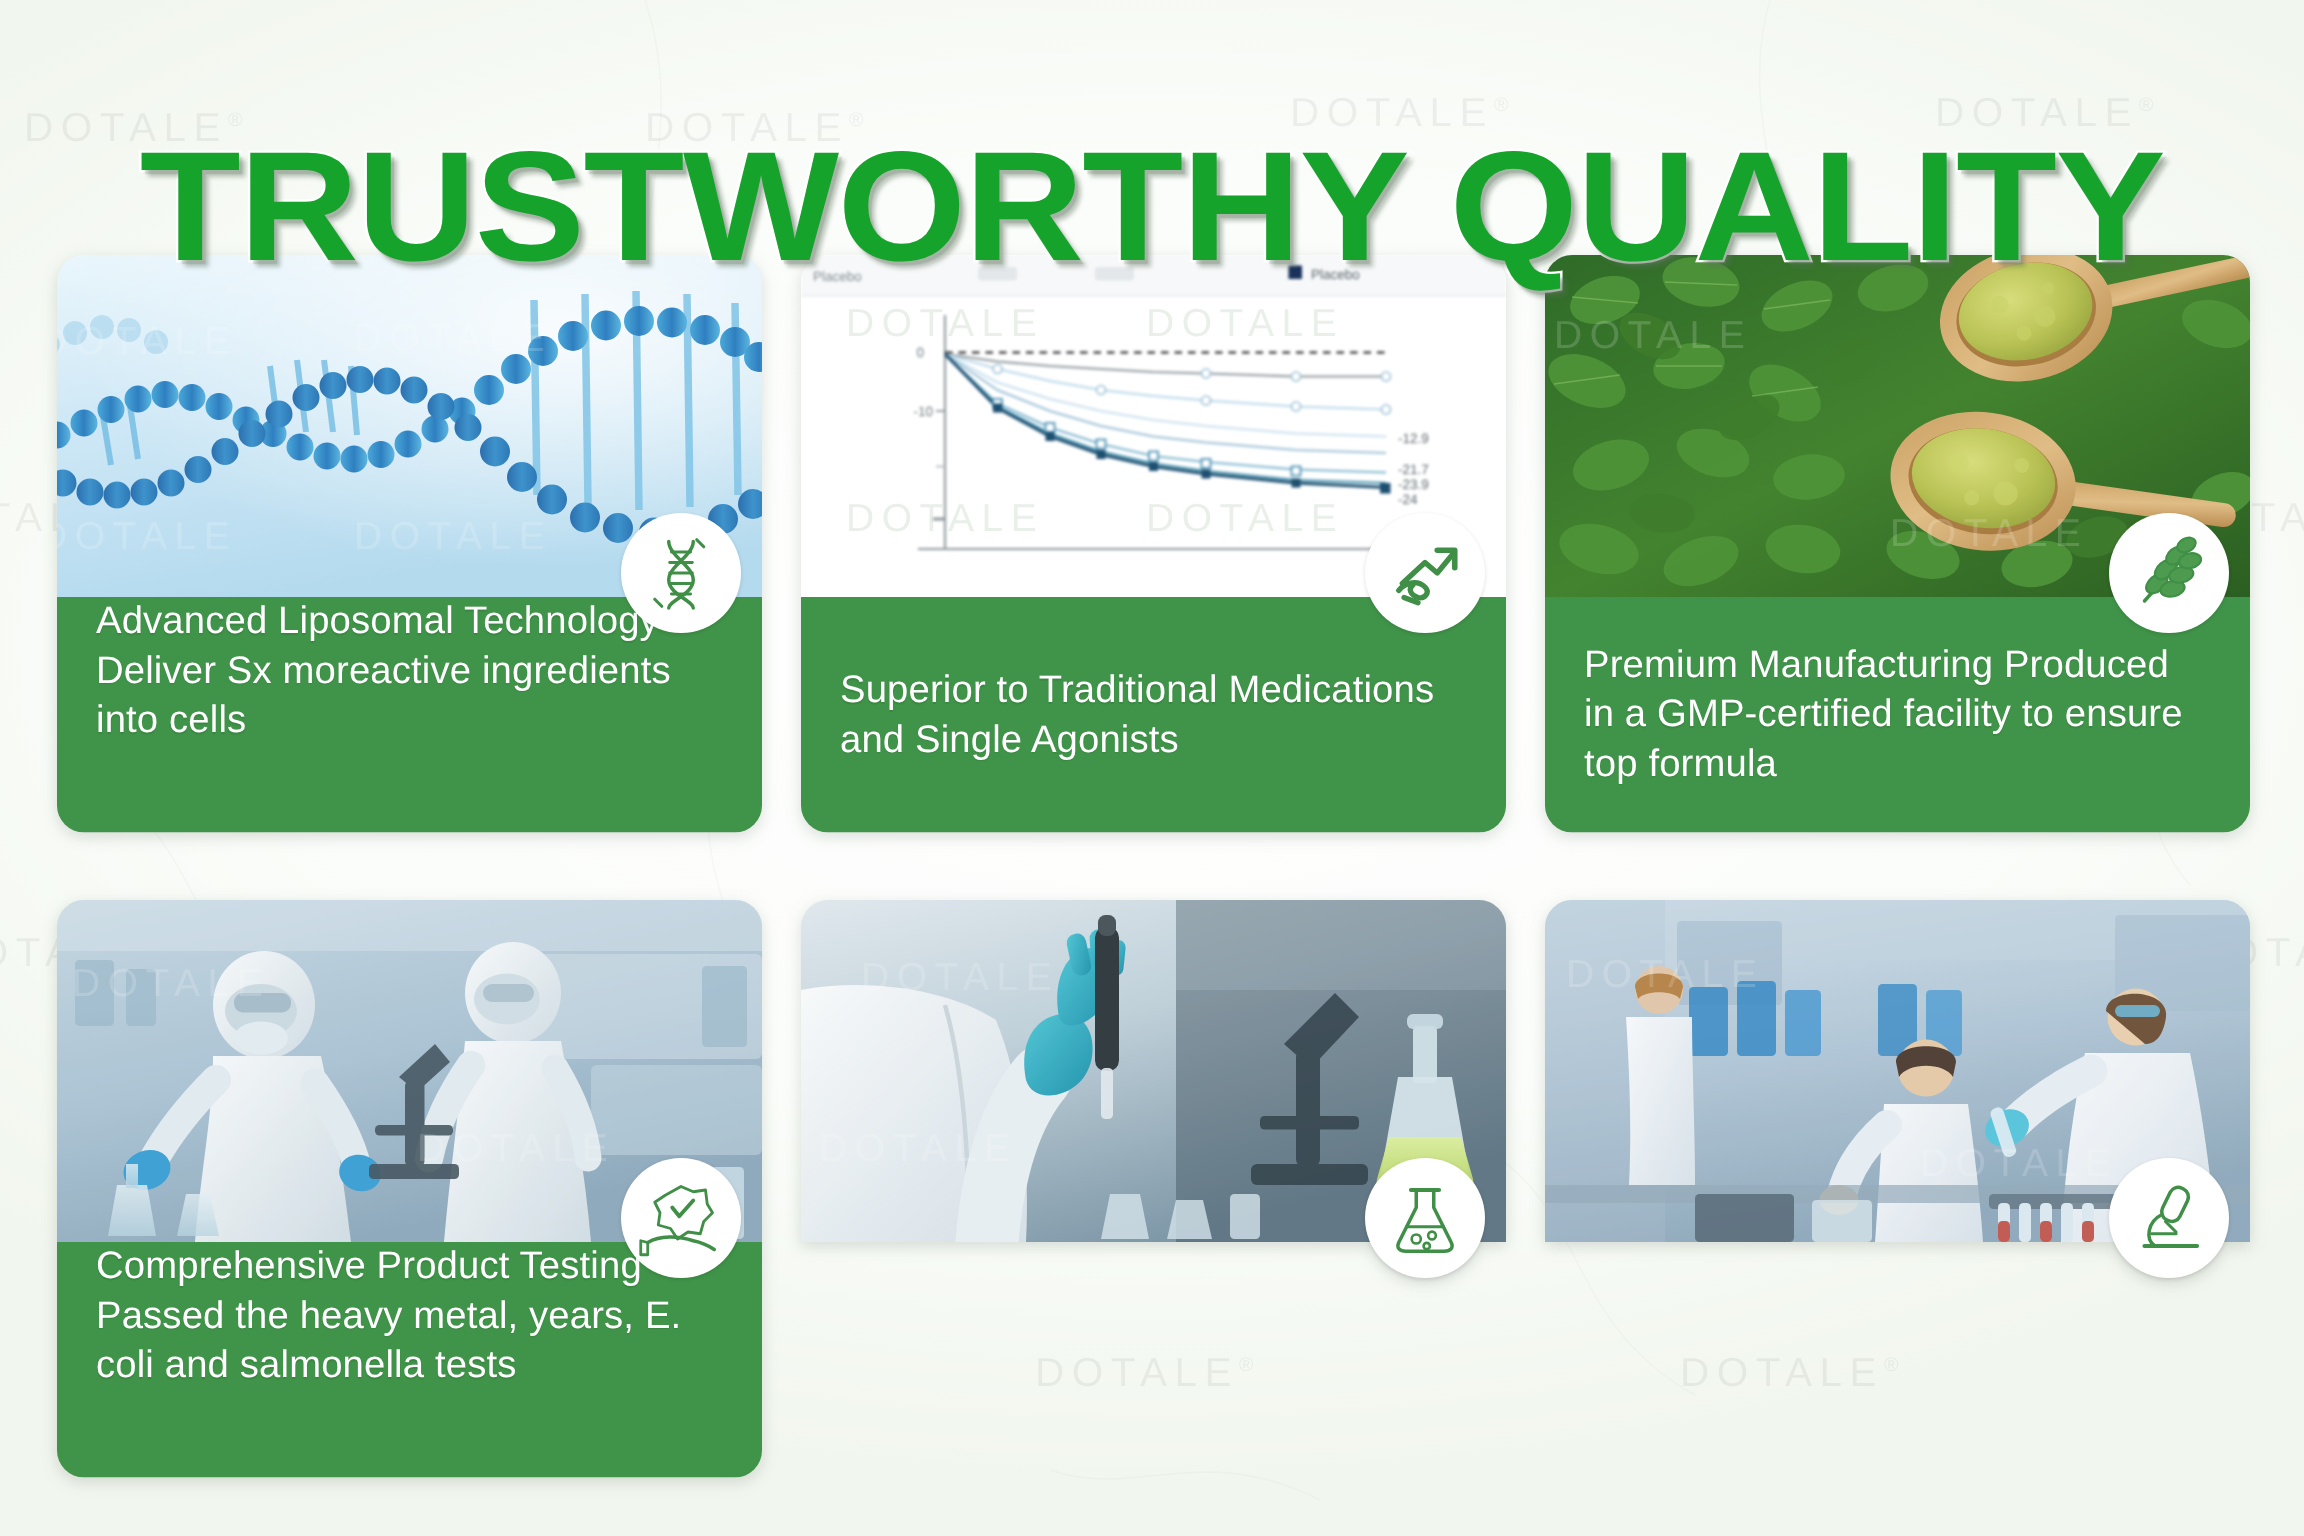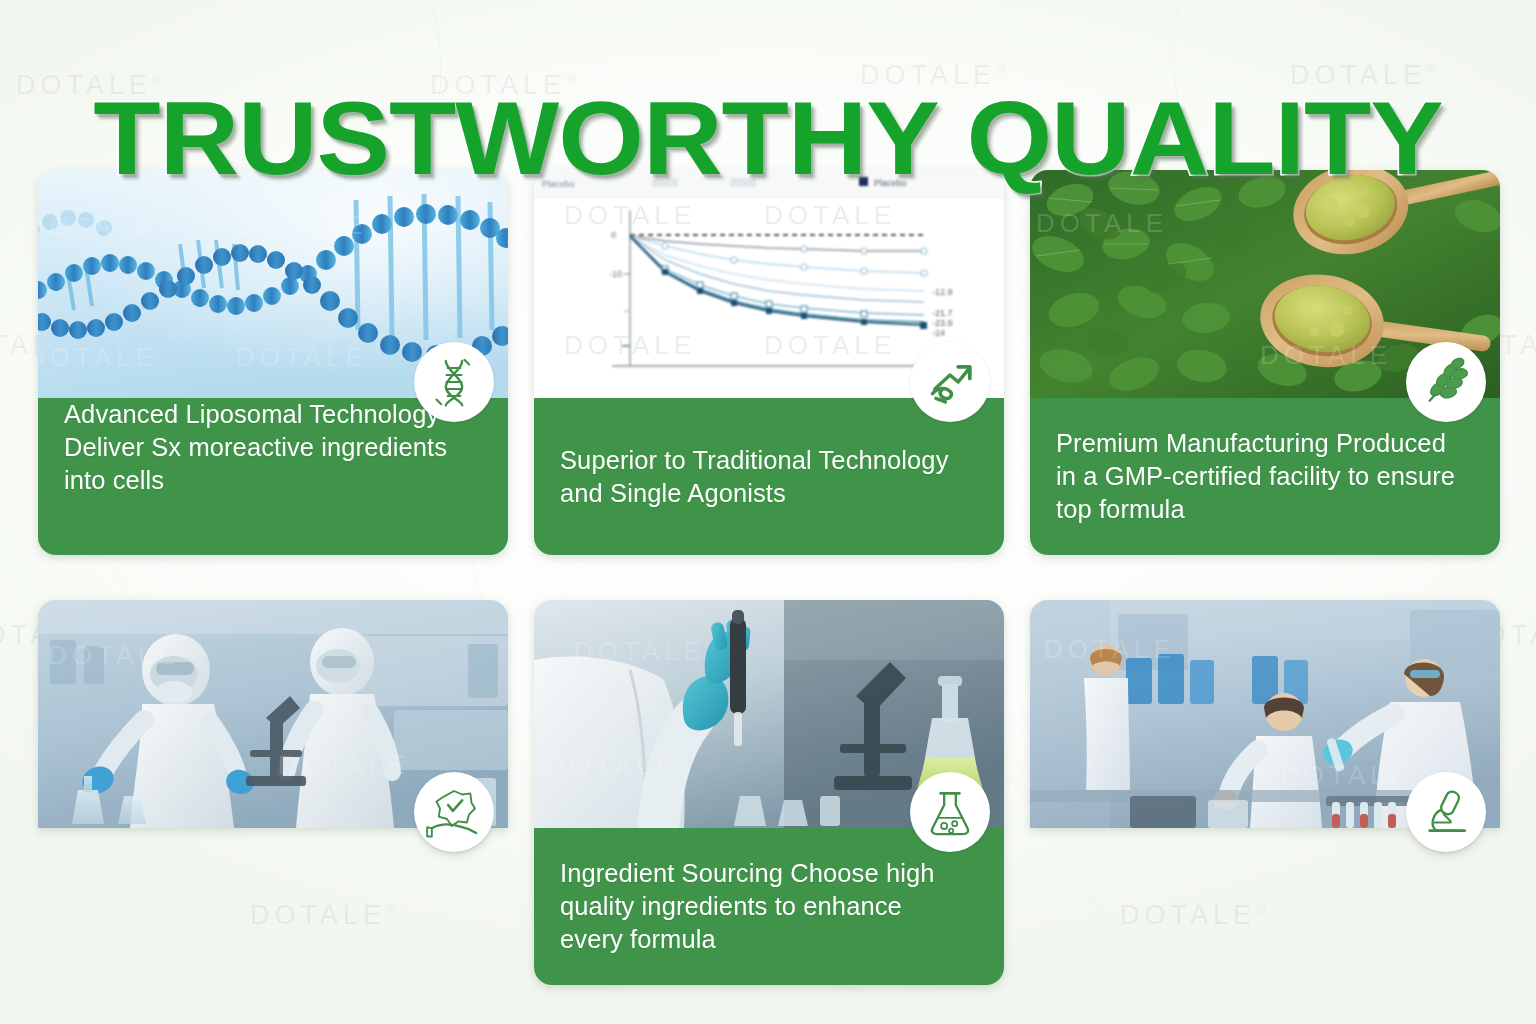--- a/index.html
+++ b/index.html
@@ -396,21 +396,21 @@
               </g>
               <text x="388" y="206" font-family="Liberation Sans, sans-serif" font-size="8" fill="#9aa3a8">48</text>
             </svg>
           </div>
           <div class="photo-wm" style="left:30px; top:30px; color:#9fb89f; opacity:0.22;">DOTALE</div>
           <div class="photo-wm" style="left:230px; top:30px; color:#9fb89f; opacity:0.22;">DOTALE</div>
           <div class="photo-wm" style="left:30px; top:160px; color:#9fb89f; opacity:0.22;">DOTALE</div>
           <div class="photo-wm" style="left:230px; top:160px; color:#9fb89f; opacity:0.22;">DOTALE</div>
         </div>
         <div class="panel v-center">
-          <div class="caption">Superior to Traditional Technology and Single Agonists</div>
+          <div class="caption">Superior to Traditional Medications and Single Agonists</div>
         </div>
       </div>
       <div class="badge">
         <svg viewBox="0 0 48 48" fill="none" stroke="#3f8f47" stroke-width="3" stroke-linecap="round" stroke-linejoin="round">
           <path d="M11 30 L24 18 L31 24 L40 13"></path>
           <path d="M31 11 L41 11 L41 21" stroke-width="3.2"></path>
           <path d="M9 34 C 13 29, 20 28, 24 32 C 27 35, 24 39, 20 38 C 16 37, 14 33, 17 31"></path>
           <path d="M12 38 L20 41"></path>
         </svg>
       </div>
@@ -593,20 +593,23 @@
               <rect x="46" y="176" width="8" height="16" fill="url(#glassG)" opacity="0.9"></rect>
               <path d="M86 196 L80 224 L108 224 L102 196 Z" fill="url(#glassG)" opacity="0.85"></path>
               <path d="M396 188 L390 226 L424 226 L418 188 Z" fill="url(#glassG)" opacity="0.85"></path>
               <rect x="436" y="178" width="22" height="48" rx="3" fill="#cfe2ec" opacity="0.8"></rect>
             </g>
             <rect x="0" y="0" width="470" height="228" fill="#b8ccd9" opacity="0.12"></rect>
           </svg>
           <div class="photo-wm" style="left:10px; top:40px;">DOTALE</div>
           <div class="photo-wm" style="left:240px; top:150px;">DOTALE</div>
         </div>
+        <div class="panel">
+          <div class="caption">Comprehensive Product Testing Passed the heavy metal, years, E. coli and salmonella tests</div>
+        </div>
       </div>
       <div class="badge">
         <svg viewBox="0 0 48 48" fill="none" stroke="#3f8f47" stroke-width="1.8" stroke-linecap="round" stroke-linejoin="round">
           <path d="M24 6 L31 9 L38 8 L39 16 L42 21 L37 26 L35 33 L28 32 L22 36 L18 30 L11 28 L12 21 L9 15 L15 11 Z" stroke-width="1.6"></path>
           <path d="M19 18 L23 23 L31 14" stroke-width="2.2"></path>
           <path d="M5 38 C 12 34, 22 34, 31 37 C 36 38, 40 40, 43 42" stroke-width="2"></path>
           <path d="M5 38 L5 45 L1 45 L1 37 Z" stroke-width="1.6"></path>
         </svg>
       </div>
     </div>
@@ -678,23 +681,20 @@
             <g fill="#dae8ef" opacity="0.8">
               <path d="M206 196 L200 226 L232 226 L226 196 Z"></path>
               <path d="M250 200 L244 226 L274 226 L268 200 Z"></path>
               <rect x="286" y="196" width="20" height="30" rx="3"></rect>
             </g>
             <rect x="0" y="0" width="470" height="228" fill="#9bb3c2" opacity="0.08"></rect>
           </svg>
           <div class="photo-wm" style="left:40px; top:36px;">DOTALE</div>
           <div class="photo-wm" style="left:12px; top:150px;">DOTALE</div>
         </div>
-        <div class="panel v-center">
-          <div class="caption">Ingredient Sourcing Choose high quality ingredients to enhance every formula</div>
-        </div>
       </div>
       <div class="badge">
         <svg viewBox="0 0 48 48" fill="none" stroke="#3f8f47" stroke-width="2" stroke-linecap="round" stroke-linejoin="round">
           <path d="M19 8 L19 18 L9 38 C 7.5 41, 9.5 43, 13 43 L35 43 C 38.5 43, 40.5 41, 39 38 L29 18 L29 8"></path>
           <path d="M16 8 L32 8" stroke-width="2.4"></path>
           <path d="M13.5 29 L34.5 29" stroke-width="1.6"></path>
           <circle cx="19" cy="36" r="2.6" stroke-width="1.5"></circle>
           <circle cx="28" cy="34" r="2.2" stroke-width="1.5"></circle>
           <circle cx="25" cy="40" r="1.8" stroke-width="1.5"></circle>
         </svg>

